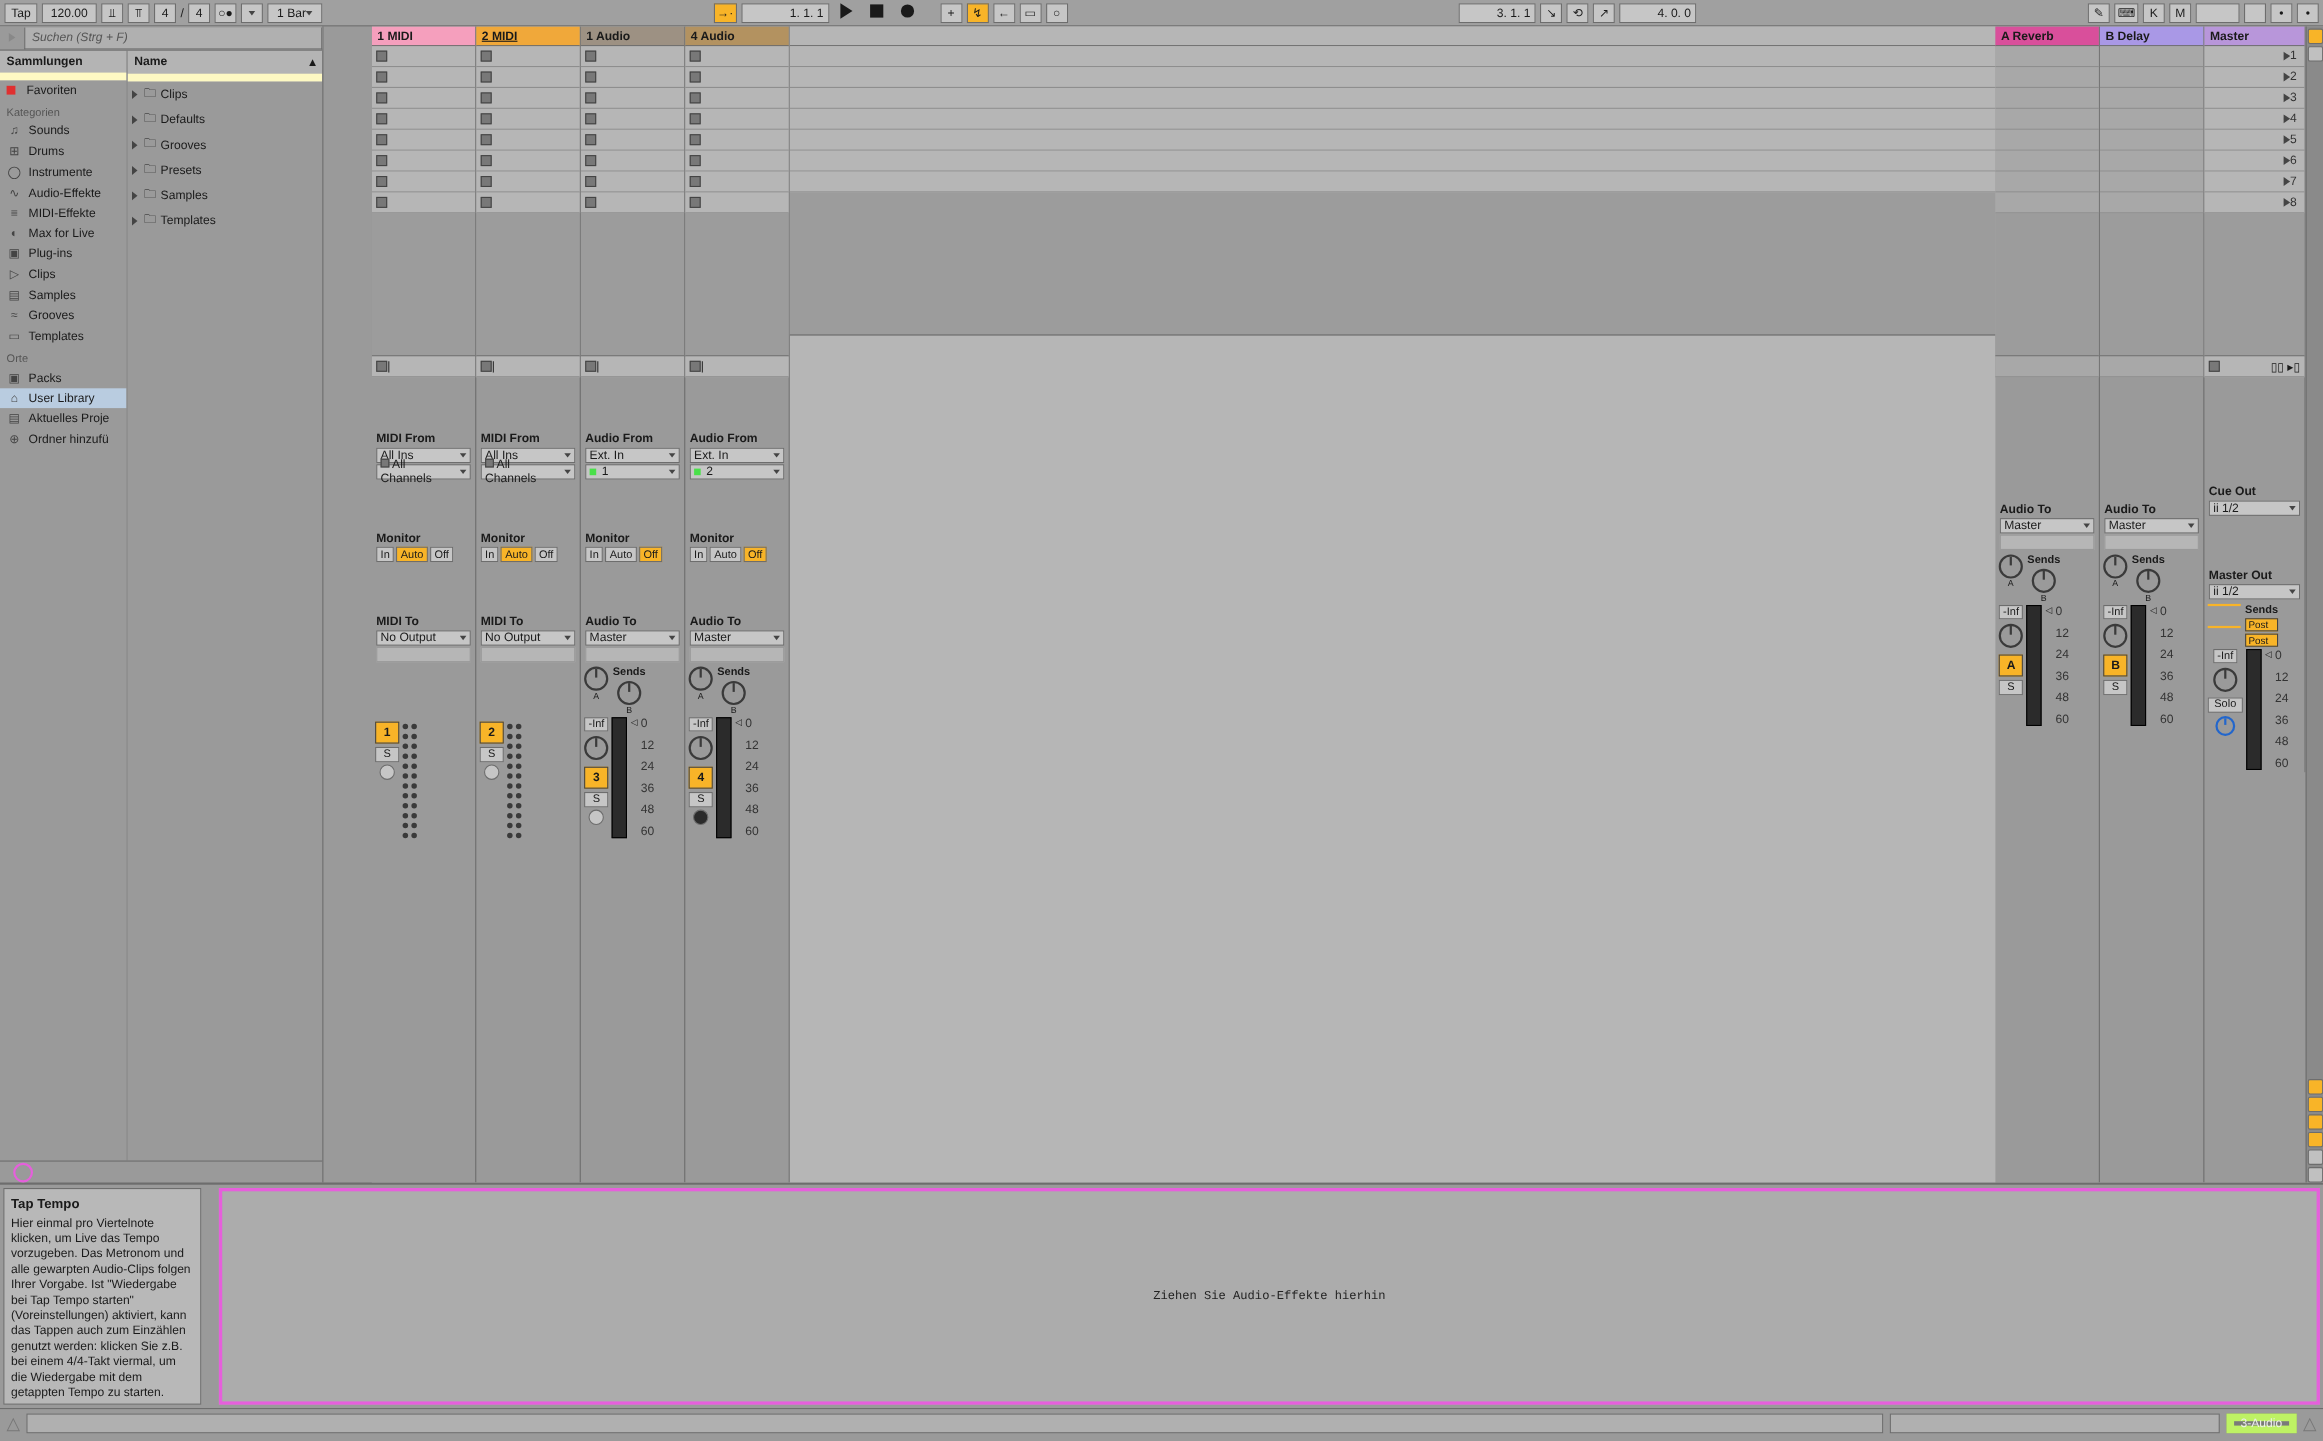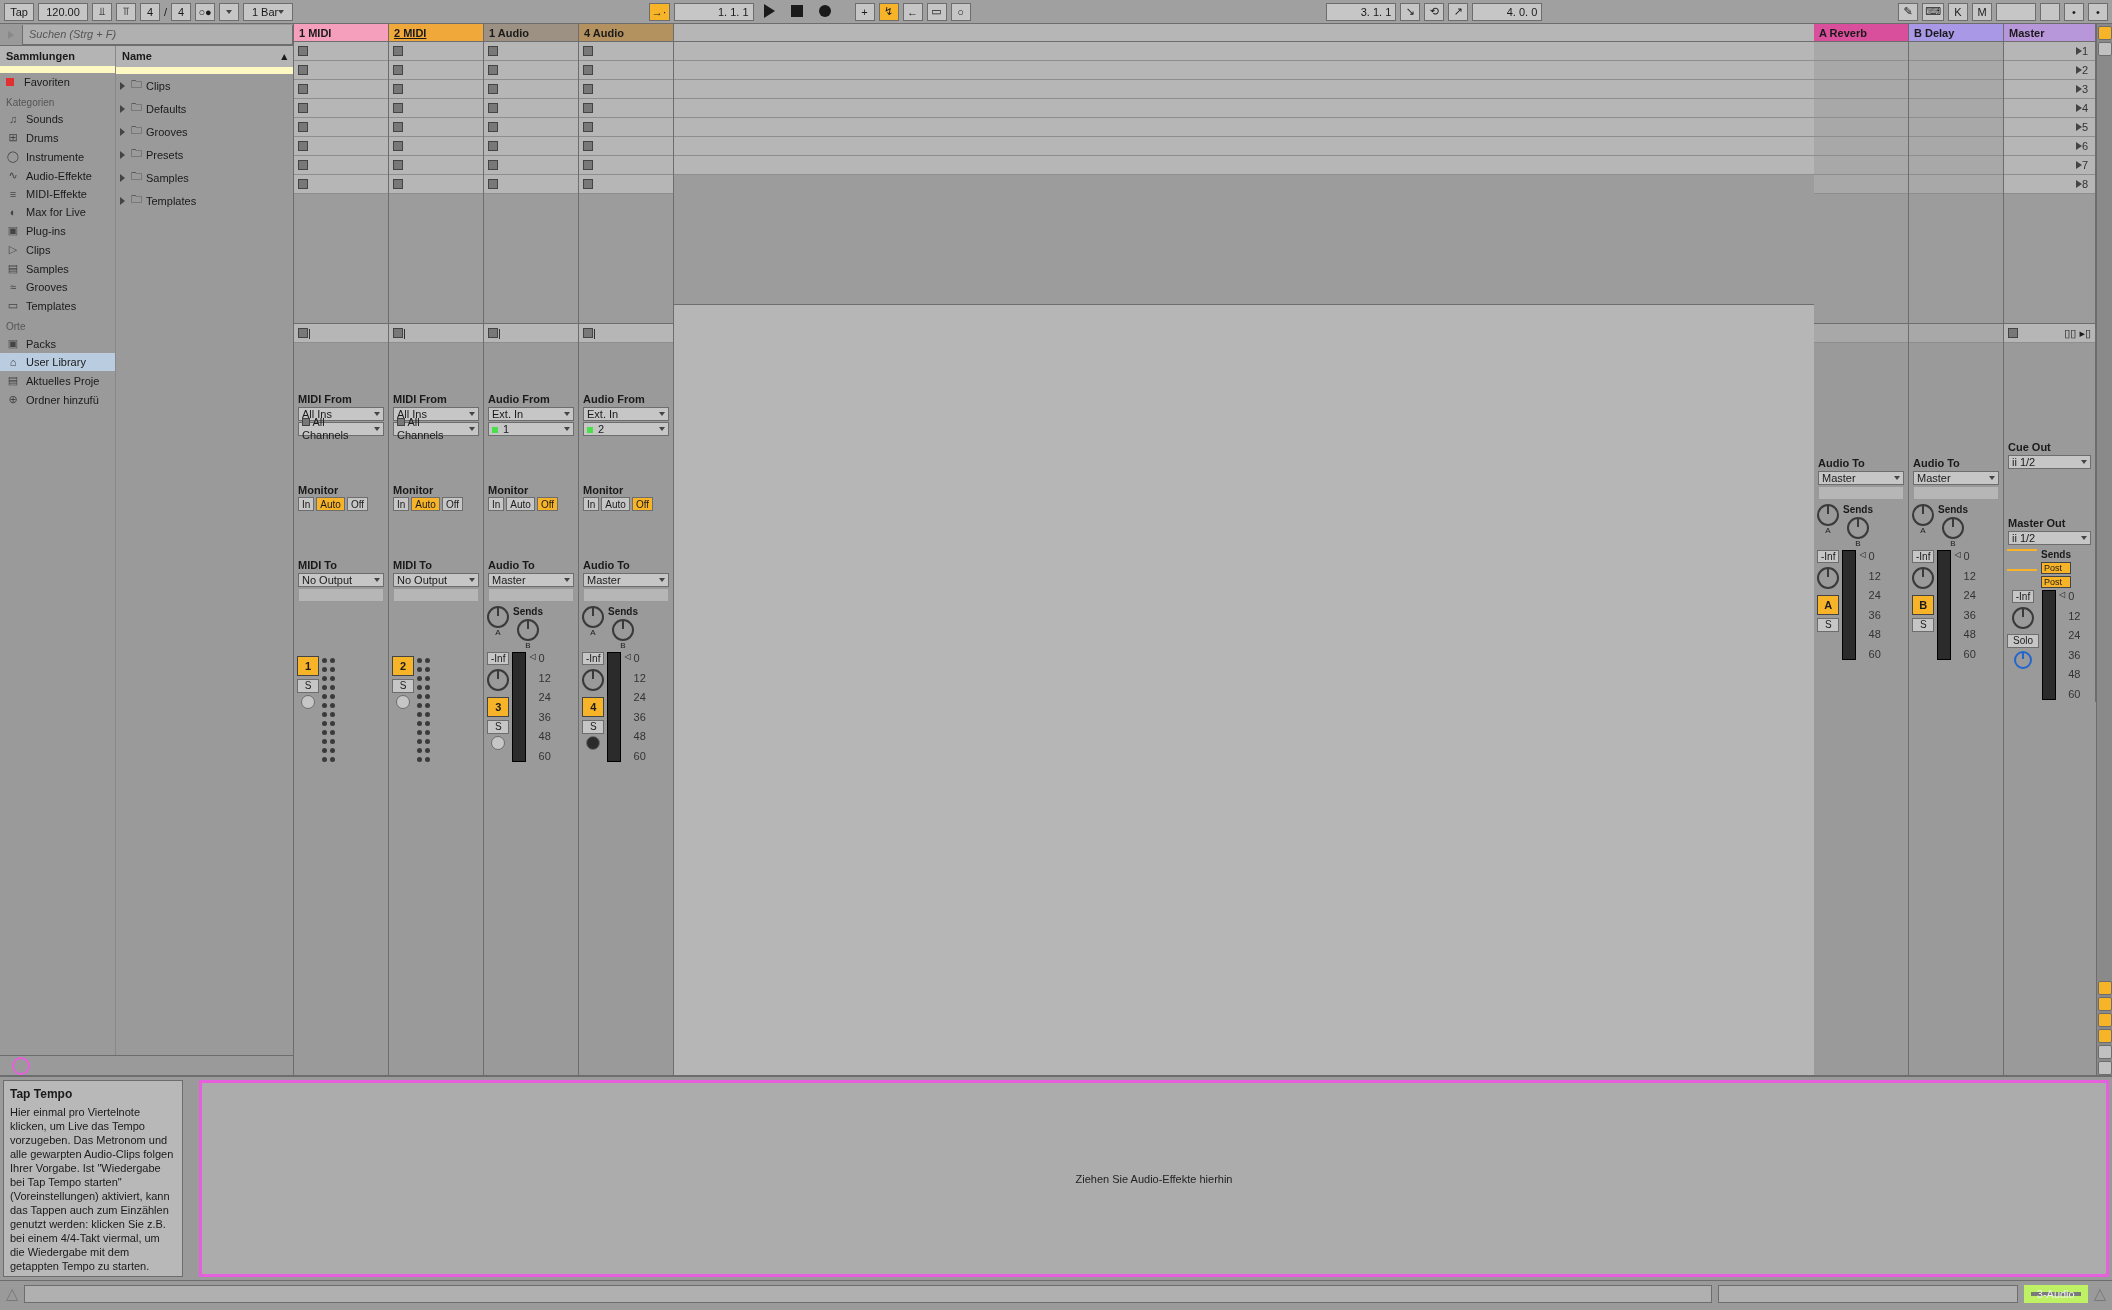--- a/index.html
+++ b/index.html
@@ -4,21 +4,21 @@
 <style>
 * { box-sizing: border-box; margin: 0; padding: 0; font-family: "Helvetica Neue", Arial, sans-serif; font-size: 11px; }
 body { background: #9a9a9a; color: #1a1a1a; overflow: hidden; width: 2112px; height: 1310px; transform-origin: top left; }
 
 .topbar { display:flex; align-items:center; height:24px; background:#a0a0a0; border-bottom:1px solid #6d6d6d; padding:0 4px; gap:4px; }
 .tb-box { background:#c6c6c6; border:1px solid #6d6d6d; height:18px; display:inline-flex; align-items:center; justify-content:center; padding:0 4px; min-width:30px; font-size:11px; }
 .tb-box.small { min-width:20px; padding:0 2px; }
 .tb-yellow { background:#f8b428; }
 .tb-spacer { flex:1; }
 
-.main-grid { display:grid; grid-template-columns: 294px 1fr; grid-template-rows: 1fr; height: calc(100% - 24px - 235px); }
+.main-grid { display:grid; grid-template-columns: 294px 1fr; grid-template-rows: 1fr; height: calc(100% - 24px - 235px); gap: 44px; }
 
 .browser { display:flex; flex-direction:column; border-right:1px solid #6d6d6d; }
 .browser .play-row { display:flex; align-items:center; height:22px; background:#9a9a9a; border-bottom:1px solid #6d6d6d;}
 .search-row { flex:1; background:#b0b0b0; border:1px solid #6d6d6d; border-top:none; height:20px; display:flex; align-items:center; padding-left:6px; color:#555; font-style:italic;}
 .browser-cols { display:flex; flex:1; overflow:hidden;}
 .bcol { overflow:auto; }
 .bcol.left { width:116px; border-right:1px solid #888;}
 .bcol.right { flex:1; }
 .bcol .hd { font-weight:bold; padding:4px 6px; background:#b4b4b4; border-bottom:7px solid #fef9c3; display:flex; justify-content:space-between;}
 .bcat { padding:6px 6px 2px; color:#555; font-size:10px;}
@@ -58,21 +58,21 @@
 .solo-btn { width:22px; height:14px; background:#c6c6c6; border:1px solid #6d6d6d; font-size:10px; text-align:center; margin:1px auto;}
 .master-col .slot { justify-content:flex-end; padding-right:4px; }
 .tiny-tri{display:inline-block;width:0;height:0;border-top:4px solid transparent;border-bottom:4px solid transparent;border-left:6px solid #444;}
 .right-strip { width:16px; background:#8a8a8a; border-left:1px solid #6d6d6d; display:flex; flex-direction:column; align-items:center; padding-top:2px; gap:2px;}
 .strip-btn{width:14px;height:14px;background:#c0c0c0;border:1px solid #6d6d6d;border-radius:2px;}
 .strip-btn.yl{background:#f8b428;}
 
 .bottom { display:flex; height:205px; border-top:2px solid #6d6d6d;}
 .info-pane { width:180px; background:#b8b8b8; border:1px solid #6d6d6d; margin:3px; padding:6px; font-size:10.5px; line-height:14px;}
 .info-pane .title{font-weight:bold;margin-bottom:4px;font-size:12px;}
-.device-pane { flex:1; margin:3px; border:3px solid #e65fdc; background:#acacac; display:flex; align-items:center; justify-content:center; color:#222;}
+.device-pane { flex:1; margin:3px; border:3px solid #e65fdc; background:#acacac; display:flex; align-items:center; justify-content:center; color:#222;font-family:Liberation Mono, monospace;}
 .statusbar { height:26px; background:#9a9a9a; border-top:1px solid #6d6d6d; display:flex; align-items:center; padding:0 6px; gap:6px;}
 .sb-field { flex:1; height:18px; background:#b0b0b0; border:1px solid #6d6d6d;}
 .sb-chip { height:18px; background:#7a7a7a; color:#eee; padding:0 6px; display:flex; align-items:center; border:7px solid #bef264;}
 .link-icon { width:18px;height:18px;border:2px solid #e65fdc;border-radius:50%;display:inline-block;margin-left:6px;}
 .tri-down{display:inline-block;width:0;height:0;border-left:3px solid transparent;border-right:3px solid transparent;border-top:4px solid #444;}
 .playbtn{display:inline-block;width:0;height:0;border-top:7px solid transparent;border-bottom:7px solid transparent;border-left:11px solid #1a1a1a;}
 .stopbtn{display:inline-block;width:12px;height:12px;background:#1a1a1a;}
 .recbtn{display:inline-block;width:12px;height:12px;background:#1a1a1a;border-radius:50%;}
 .sends-col{display:flex;flex-direction:column;gap:2px;}
 .sendlbl{font-size:10px;font-weight:bold;}

